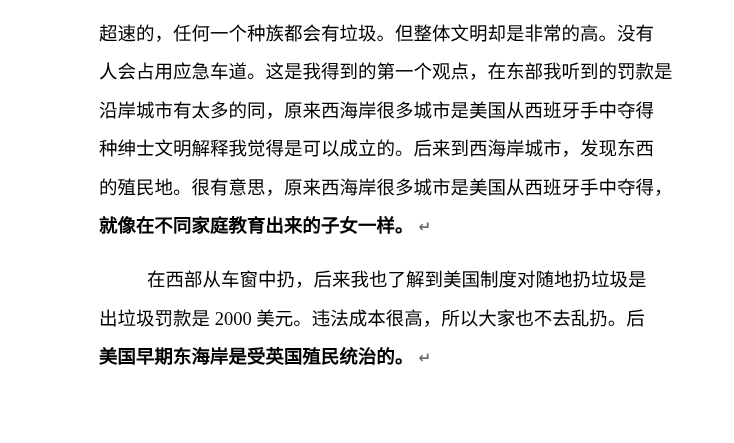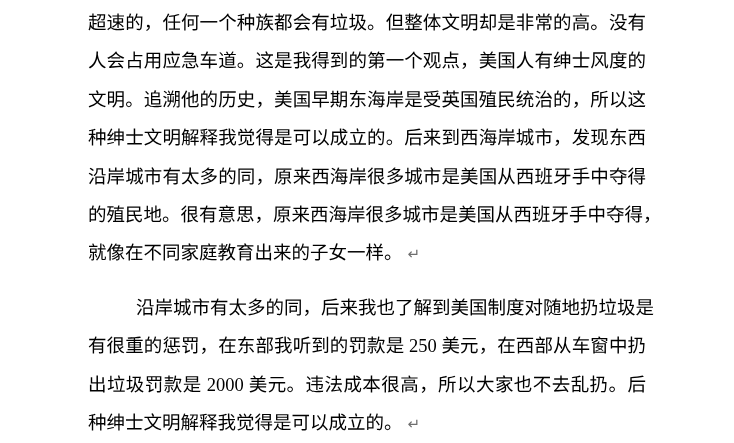--- a/index.html
+++ b/index.html
@@ -17,59 +17,58 @@
   .textblock {
     position: absolute;
     left: 84px;
     top: 0;
     width: 566px;
     font-family: "Liberation Serif", "DejaVu Serif", serif;
     font-size: 18.5px;
     line-height: 38.4px;
     color: #000000;
   }
-  .para { margin: 4px; padding: 0; }
+  .para { margin: 15px; padding: 0; }
   .para2 { margin-top: 16px; }
   .line {
     text-align: justify;
     text-align-last: justify;
     white-space: nowrap;
     height: 38.4px;
   }
   .line.last {
     text-align: right;
     text-align-last: left;
+    font-weight: bold;
   }
   .line.indent {
     padding-left: 48px;
   }
   .pmark {
     color: #6e6e6e;
     font-size: 15px;
     margin-left: 5px;
     font-family: "DejaVu Sans", sans-serif;
   }
 </style>
 </head>
 <body>
 
 <div class="page">
   <div class="textblock">
 
     <div class="para">
       <div class="line">超速的，任何一个种族都会有垃圾。但整体文明却是非常的高。没有</div>
-      <div class="line">人会占用应急车道。这是我得到的第一个观点，美国人有绅士风度的</div>
-      <div class="line">文明。追溯他的历史，美国早期东海岸是受英国殖民统治的，所以这</div>
+      <div class="line">人会占用应急车道。这是我得到的第一个观点，在东部我听到的罚款是</div>
+      <div class="line">沿岸城市有太多的同，原来西海岸很多城市是美国从西班牙手中夺得</div>
       <div class="line">种绅士文明解释我觉得是可以成立的。后来到西海岸城市，发现东西</div>
-      <div class="line">沿岸城市有太多的同，原来西海岸很多城市是美国从西班牙手中夺得</div>
       <div class="line">的殖民地。很有意思，原来西海岸很多城市是美国从西班牙手中夺得，</div>
       <div class="line last"><span>就像在不同家庭教育出来的子女一样。</span><span class="pmark">↵</span></div>
     </div>
 
     <div class="para para2">
-      <div class="line indent">沿岸城市有太多的同，后来我也了解到美国制度对随地扔垃圾是</div>
-      <div class="line">有很重的惩罚，在东部我听到的罚款是 250 美元，在西部从车窗中扔</div>
+      <div class="line indent">在西部从车窗中扔，后来我也了解到美国制度对随地扔垃圾是</div>
       <div class="line">出垃圾罚款是 2000 美元。违法成本很高，所以大家也不去乱扔。后</div>
-      <div class="line last"><span>种绅士文明解释我觉得是可以成立的。</span><span class="pmark">↵</span></div>
+      <div class="line last"><span>美国早期东海岸是受英国殖民统治的。</span><span class="pmark">↵</span></div>
     </div>
 
   </div>
 </div>
 
 </body></html>

